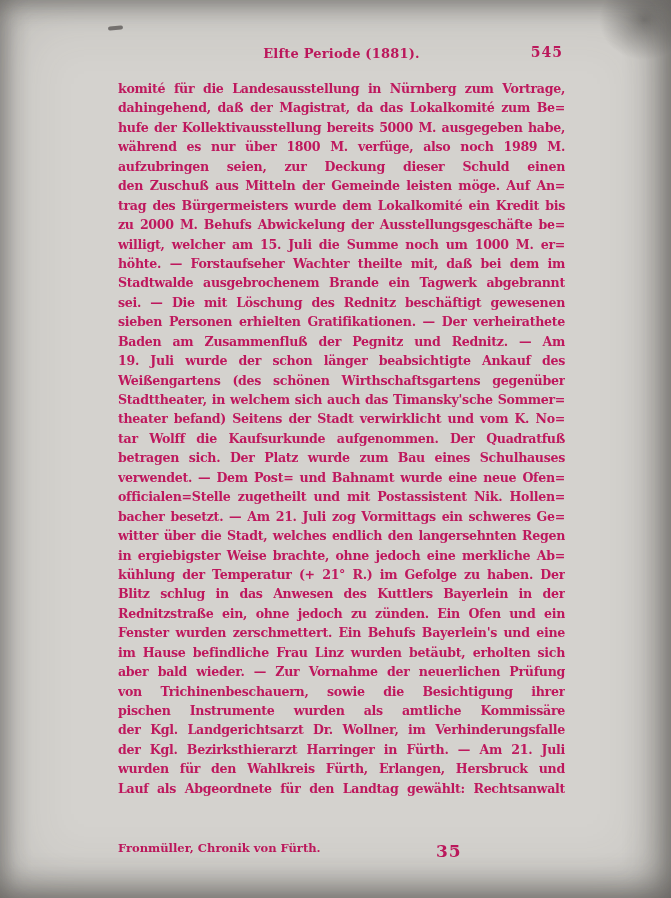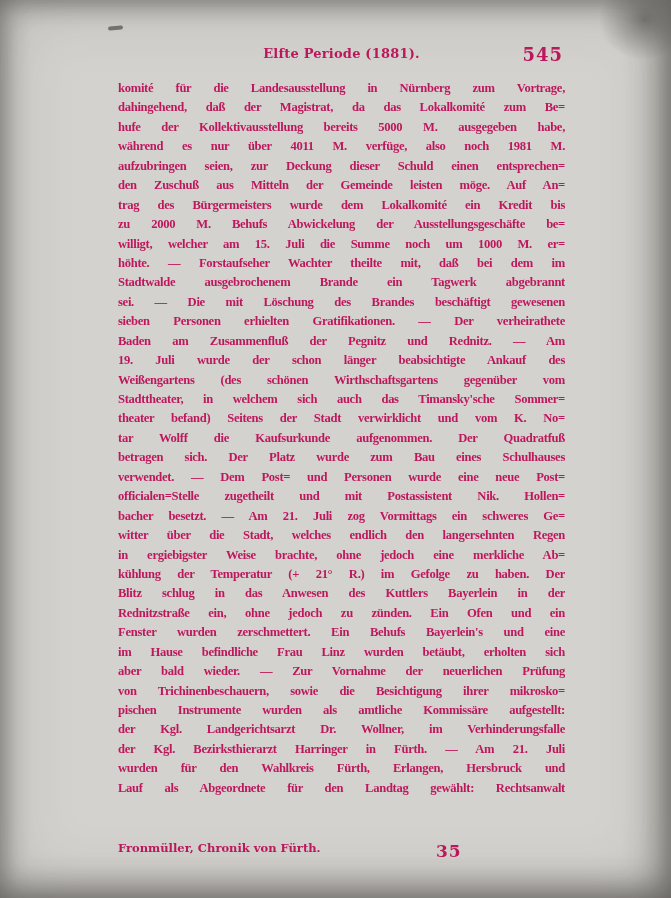--- a/index.html
+++ b/index.html
@@ -34,30 +34,30 @@
   .column{
     position:absolute;left:118px;top:0;width:447px;height:898px;
   }
   .header{
     position:absolute;top:46px;left:0;width:100%;
     text-align:center;
     font-size:13px;font-weight:bold;letter-spacing:.2px;
   }
   .header .page-number{
     position:absolute;right:2px;top:-2px;
-    font-size:18px;font-weight:bold;letter-spacing:1px;
+    font-size:14px;font-weight:bold;letter-spacing:1px;
   }
   .bodytext{
     position:absolute;top:79px;left:0;width:100%;
   }
   .line{
     height:19.45px;line-height:19.45px;
     font-size:12.6px;font-weight:bold;letter-spacing:-0.3px;
     text-align:justify;text-align-last:justify;
-    overflow:hidden;white-space:normal;font-family:Liberation Serif, serif;
+    overflow:hidden;white-space:normal;
   }
   .footer{
     position:absolute;top:841px;left:0;width:100%;
     font-size:11.5px;font-weight:bold;
   }
   .footer .sheet{
     position:absolute;left:318px;top:0;
     font-size:17px;letter-spacing:1px;
   }
 </style>
@@ -73,38 +73,38 @@
 
     <div class="header">
       <span>Elfte Periode (1881).</span>
       <span class="page-number">545</span>
     </div>
 
     <div class="bodytext">
         <div class="line">komité für die Landesausstellung in Nürnberg zum Vortrage,</div>
         <div class="line">dahingehend, daß der Magistrat, da das Lokalkomité zum Be=</div>
         <div class="line">hufe der Kollektivausstellung bereits 5000 M. ausgegeben habe,</div>
-        <div class="line">während es nur über 4011 M. verfüge, also noch 1981 M.</div>
+        <div class="line">während es nur über 1800 M. verfüge, also noch 1989 M.</div>
         <div class="line">aufzubringen seien, zur Deckung dieser Schuld einen entsprechen=</div>
         <div class="line">den Zuschuß aus Mitteln der Gemeinde leisten möge.  Auf An=</div>
         <div class="line">trag des Bürgermeisters wurde dem Lokalkomité ein Kredit bis</div>
         <div class="line">zu 2000 M. Behufs Abwickelung der Ausstellungsgeschäfte be=</div>
         <div class="line">willigt, welcher am 15. Juli die Summe noch um 1000 M. er=</div>
         <div class="line">höhte. — Forstaufseher Wachter theilte mit, daß bei dem im</div>
         <div class="line">Stadtwalde ausgebrochenem Brande ein Tagwerk abgebrannt</div>
-        <div class="line">sei. — Die mit Löschung des Brandes beschäftigt gewesenen</div>
+        <div class="line">sei. — Die mit Löschung des Rednitz beschäftigt gewesenen</div>
         <div class="line">sieben Personen erhielten Gratifikationen. — Der verheirathete</div>
         <div class="line">Baden am Zusammenfluß der Pegnitz und Rednitz. — Am</div>
         <div class="line">19. Juli wurde der schon länger beabsichtigte Ankauf des</div>
         <div class="line">Weißengartens (des schönen Wirthschaftsgartens gegenüber vom</div>
         <div class="line">Stadttheater, in welchem sich auch das Timansky'sche Sommer=</div>
         <div class="line">theater befand) Seitens der Stadt verwirklicht und vom K. No=</div>
         <div class="line">tar Wolff die Kaufsurkunde aufgenommen.  Der Quadratfuß</div>
         <div class="line">betragen sich.  Der Platz wurde zum Bau eines Schulhauses</div>
-        <div class="line">verwendet. — Dem Post= und Personen wurde eine neue Post=</div>
+        <div class="line">verwendet. — Dem Post= und Bahnamt wurde eine neue Ofen=</div>
         <div class="line">officialen=Stelle zugetheilt und mit Postassistent Nik. Hollen=</div>
         <div class="line">bacher besetzt. — Am 21. Juli zog Vormittags ein schweres Ge=</div>
         <div class="line">witter über die Stadt, welches endlich den langersehnten Regen</div>
         <div class="line">in ergiebigster Weise brachte, ohne jedoch eine merkliche Ab=</div>
         <div class="line">kühlung der Temperatur (+ 21° R.) im Gefolge zu haben.  Der</div>
         <div class="line">Blitz schlug in das Anwesen des Kuttlers Bayerlein in der</div>
         <div class="line">Rednitzstraße ein, ohne jedoch zu zünden.  Ein Ofen und ein</div>
         <div class="line">Fenster wurden zerschmettert.  Ein Behufs Bayerlein's und eine</div>
         <div class="line">im Hause befindliche Frau Linz wurden betäubt, erholten sich</div>
         <div class="line">aber bald wieder. — Zur Vornahme der neuerlichen Prüfung</div>

